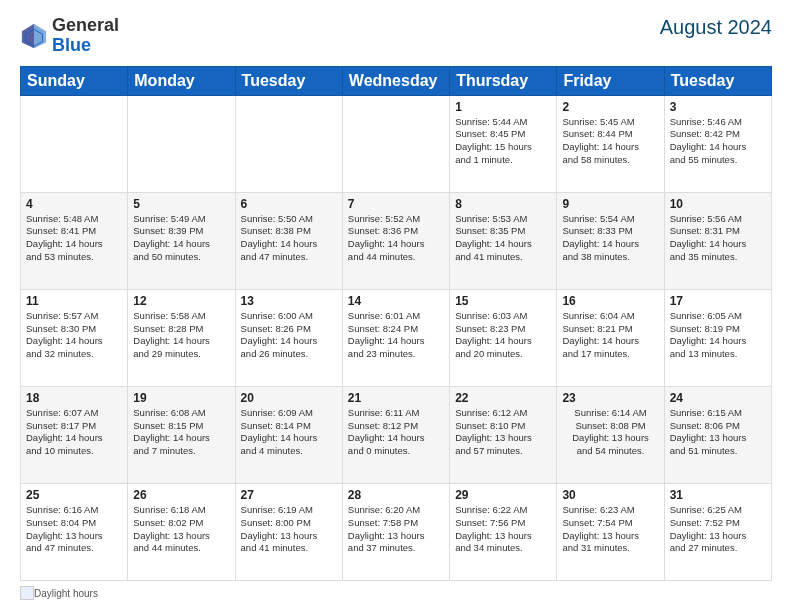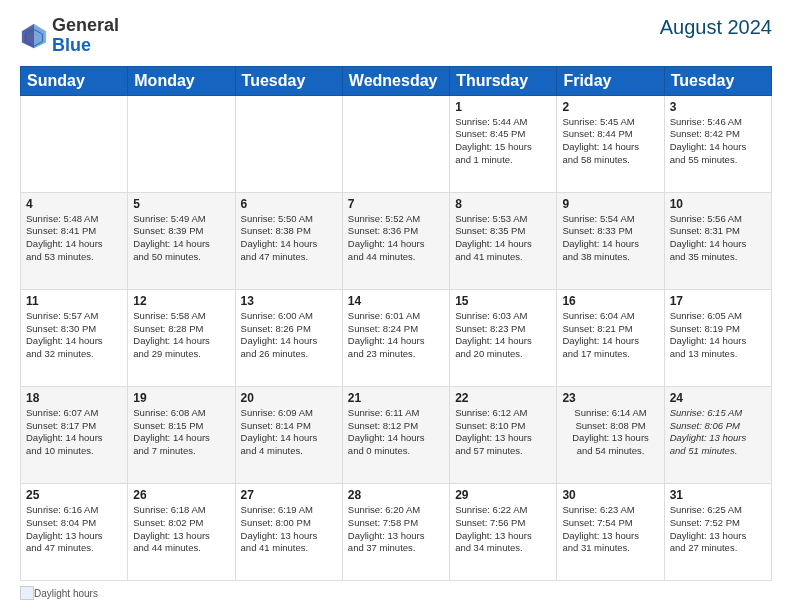--- a/index.html
+++ b/index.html
@@ -312,21 +312,21 @@
           </td>
           <td>
             <span class="day-num">23</span>
             <div class="day-info" style="white-space: pre-line; text-align: center;">Sunrise: 6:14 AM
 Sunset: 8:08 PM
 Daylight: 13 hours
 and 54 minutes.</div>
           </td>
           <td>
             <span class="day-num">24</span>
-            <div class="day-info" style="white-space: pre-line; font-style: italic;">Sunrise: 6:15 AM
+            <div class="day-info" style="white-space: pre-line;">Sunrise: 6:15 AM
 Sunset: 8:06 PM
 Daylight: 13 hours
 and 51 minutes.</div>
           </td>
         </tr>
         <tr>
           <td>
             <span class="day-num">25</span>
             <div class="day-info" style="white-space: pre-line;">Sunrise: 6:16 AM
 Sunset: 8:04 PM

